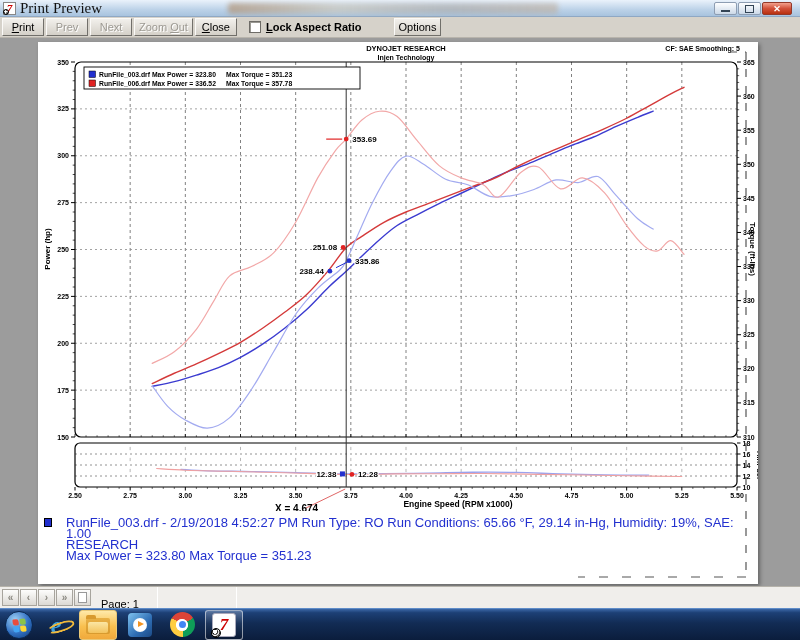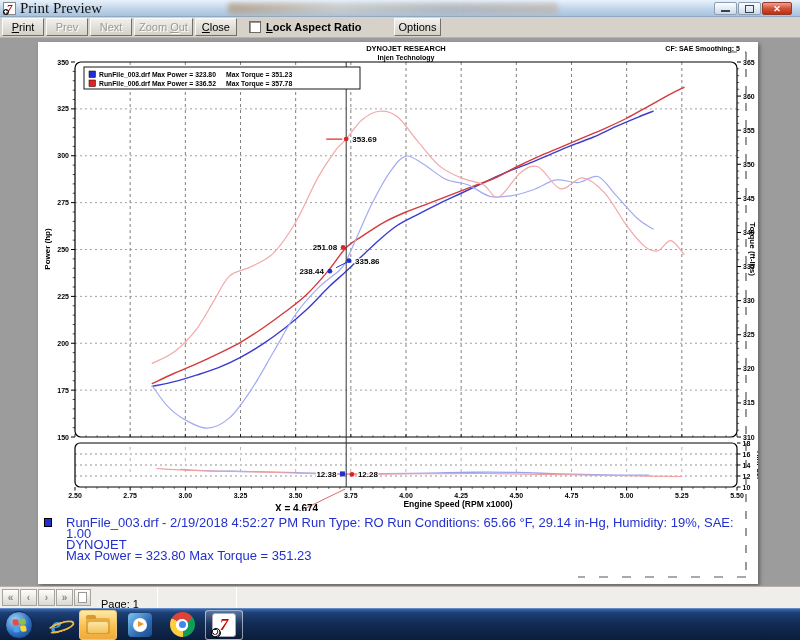--- a/index.html
+++ b/index.html
@@ -529,21 +529,21 @@
             <line x1="268" y1="466" x2="307.19933333333336" y2="447" stroke="#e06666" stroke-width="1"></line>
             <line x1="692" y1="10" x2="708" y2="10" stroke="#555" stroke-width="1.2" stroke-dasharray="7 8"></line>
             <line x1="708" y1="10" x2="708" y2="535" stroke="#555" stroke-width="1.2" stroke-dasharray="8 9"></line>
             <line x1="708" y1="535" x2="540" y2="535" stroke="#555" stroke-width="1.2" stroke-dasharray="9 14"></line>
           </g>
         </svg>
       <div id="run-info">
           <div class="ri-entry" style="color: rgb(34, 48, 207);">
             <span class="ri-swatch" style="background: rgb(34, 48, 207);"></span>
             <div>RunFile_003.drf - 2/19/2018 4:52:27 PM  Run Type: RO  Run Conditions: 65.66 °F, 29.14 in-Hg,  Humidity:  19%, SAE: 1.00</div>
-            <div>DYNOJET</div>
+            <div>RESEARCH</div>
             <div>Max Power = 323.80  Max Torque = 351.23</div>
           </div>
         </div>
       <div class="xnote">X = 4.674</div>
     </div>
   </div>
 
   <div class="statusbar">
     <div class="sb-btn" style="margin-left:2px">
         <span>«</span>

